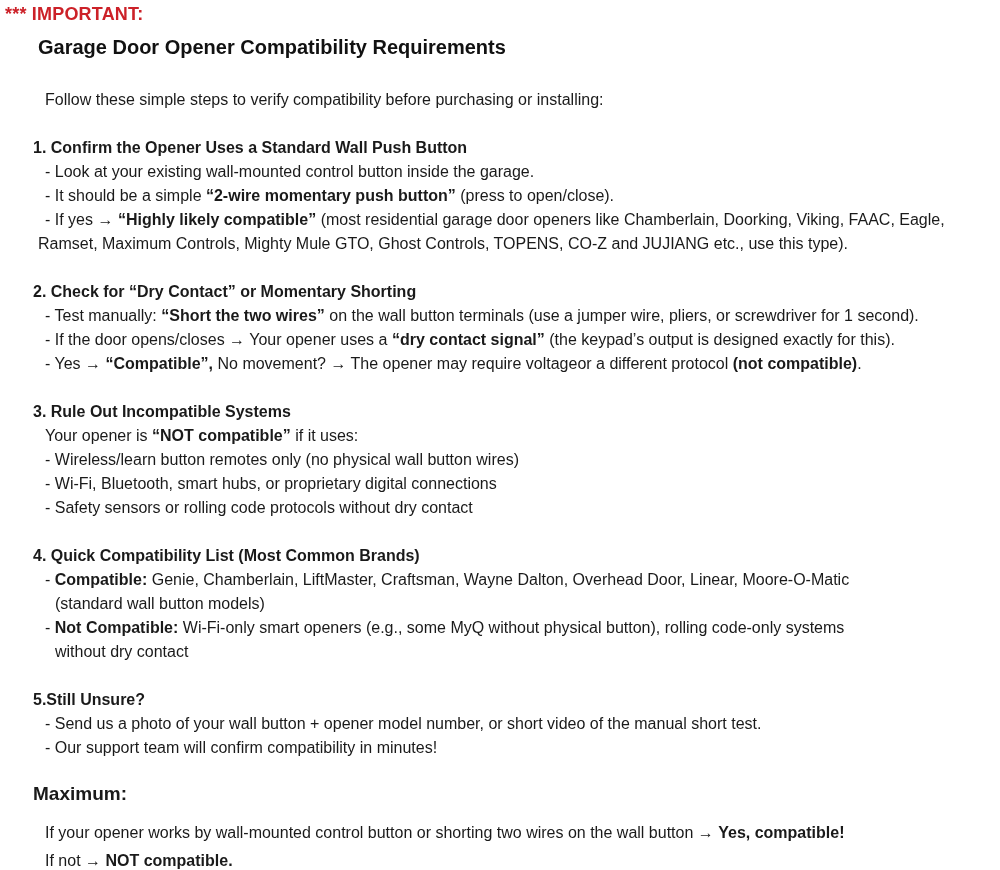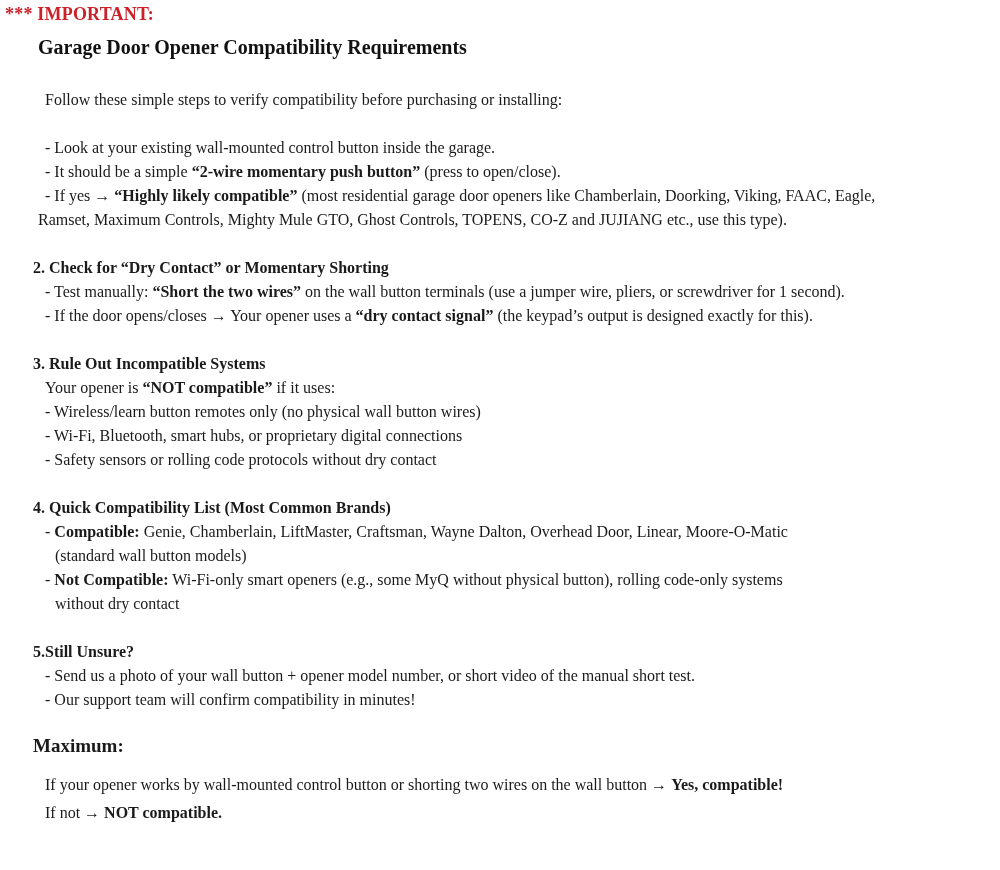--- a/index.html
+++ b/index.html
@@ -1,18 +1,18 @@
 <!DOCTYPE html>
 <html><head>
 <meta charset="utf-8">
 <style>
   html,body{margin:0;padding:0;background:#ffffff;}
   .page{
     width:1000px;height:870px;background:#ffffff;overflow:hidden;
-    font-family:Liberation Serif, serif;font-size:16px;color:#1a1a1a;
+    font-family:Liberation Sans, sans-serif;font-size:16px;color:#1a1a1a;
     position:relative;box-sizing:border-box;
   }
   .important{margin:4px 0 0 5px;font-weight:bold;font-size:18px;letter-spacing:.2px;}
   .title{margin:10px 0 0 38px;font-size:20px;font-weight:bold;color:#111;line-height:24px;}
   .intro{margin:29px 0 0 45px;line-height:24px;}
   .section{margin:24px 0 0 33px;}
   .sec-heading{font-weight:bold;line-height:24px;white-space:nowrap;}
   .line{line-height:24px;white-space:nowrap;}
   .ind-h{padding-left:5px;}
   .ind-1{padding-left:12px;}
@@ -25,29 +25,31 @@
 </style>
 </head>
 <body>
 
 <div class="page" style="background: rgb(255, 255, 255); color: rgb(26, 26, 26);">
   <div class="important" style="color: rgb(204, 33, 40);">*** IMPORTANT:</div>
   <h1 class="title">Garage Door Opener Compatibility Requirements</h1>
   <p class="intro">Follow these simple steps to verify compatibility before purchasing or installing:</p>
   <div id="sections">
       <section class="section">
+        <div class="sec-heading">1. Confirm the Opener Uses a Standard Wall Push Button</div>
         <div class="line ind-1"><span>- Look at your existing wall-mounted control button inside the garage.</span></div>
         <div class="line ind-1"><span>- It should be a simple </span><span class="b">“2-wire momentary push button”</span><span> (press to open/close).</span></div>
         <div class="line ind-1"><span>- If yes → </span><span class="b">“Highly likely compatible”</span><span> (most residential garage door openers like Chamberlain, Doorking, Viking, FAAC, Eagle,</span></div>
         <div class="line ind-h"><span>Ramset, Maximum Controls, Mighty Mule GTO, Ghost Controls, TOPENS, CO-Z and JUJIANG etc., use this type).</span></div>
       </section>
       <section class="section">
         <div class="sec-heading">2. Check for “Dry Contact” or Momentary Shorting</div>
         <div class="line ind-1"><span>- Test manually: </span><span class="b">“Short the two wires”</span><span> on the wall button terminals (use a jumper wire, pliers, or screwdriver for 1 second).</span></div>
         <div class="line ind-1"><span>- If the door opens/closes → Your opener uses a </span><span class="b">“dry contact signal”</span><span> (the keypad’s output is designed exactly for this).</span></div>
+        <div class="line ind-1"><span>- Yes → </span><span class="b">“Compatible”,</span><span> No movement? → The opener may require voltageor a different protocol </span><span class="b">(not compatible)</span><span>.</span></div>
       </section>
       <section class="section">
         <div class="sec-heading">3. Rule Out Incompatible Systems</div>
         <div class="line ind-1"><span>Your opener is </span><span class="b">“NOT compatible”</span><span> if it uses:</span></div>
         <div class="line ind-1"><span>- Wireless/learn button remotes only (no physical wall button wires)</span></div>
         <div class="line ind-1"><span>- Wi-Fi, Bluetooth, smart hubs, or proprietary digital connections</span></div>
         <div class="line ind-1"><span>- Safety sensors or rolling code protocols without dry contact</span></div>
       </section>
       <section class="section">
         <div class="sec-heading">4. Quick Compatibility List (Most Common Brands)</div>

